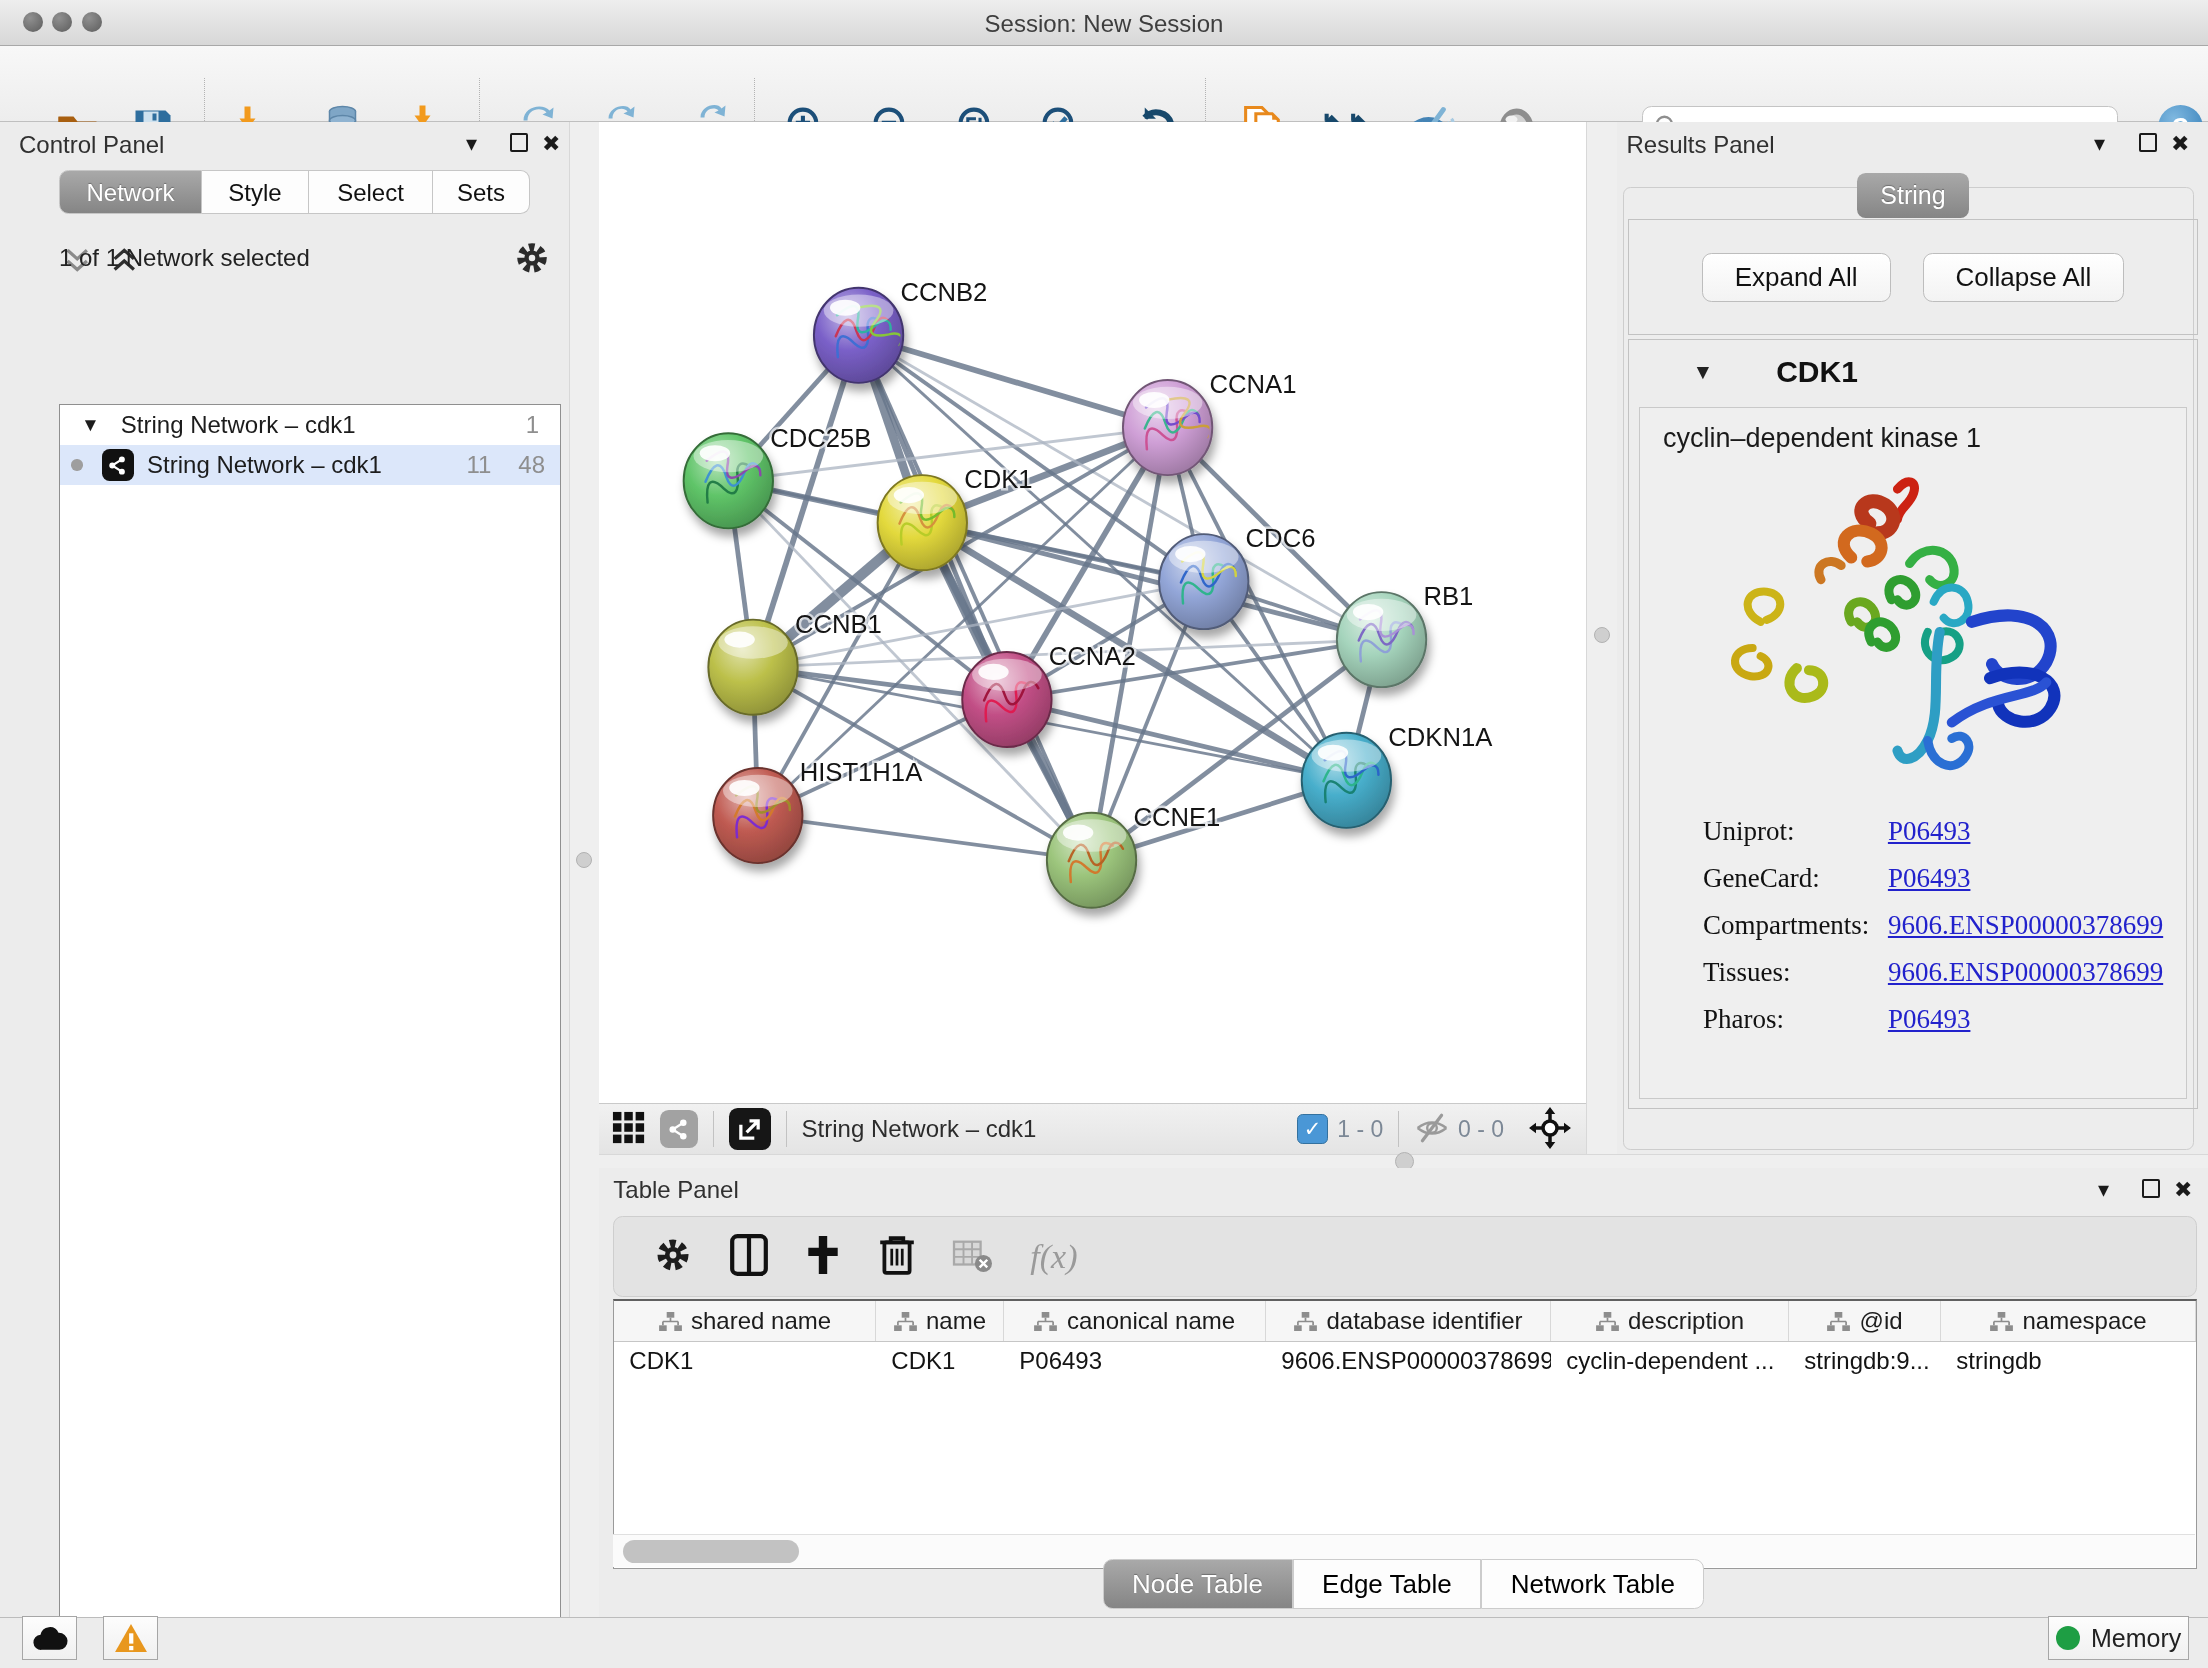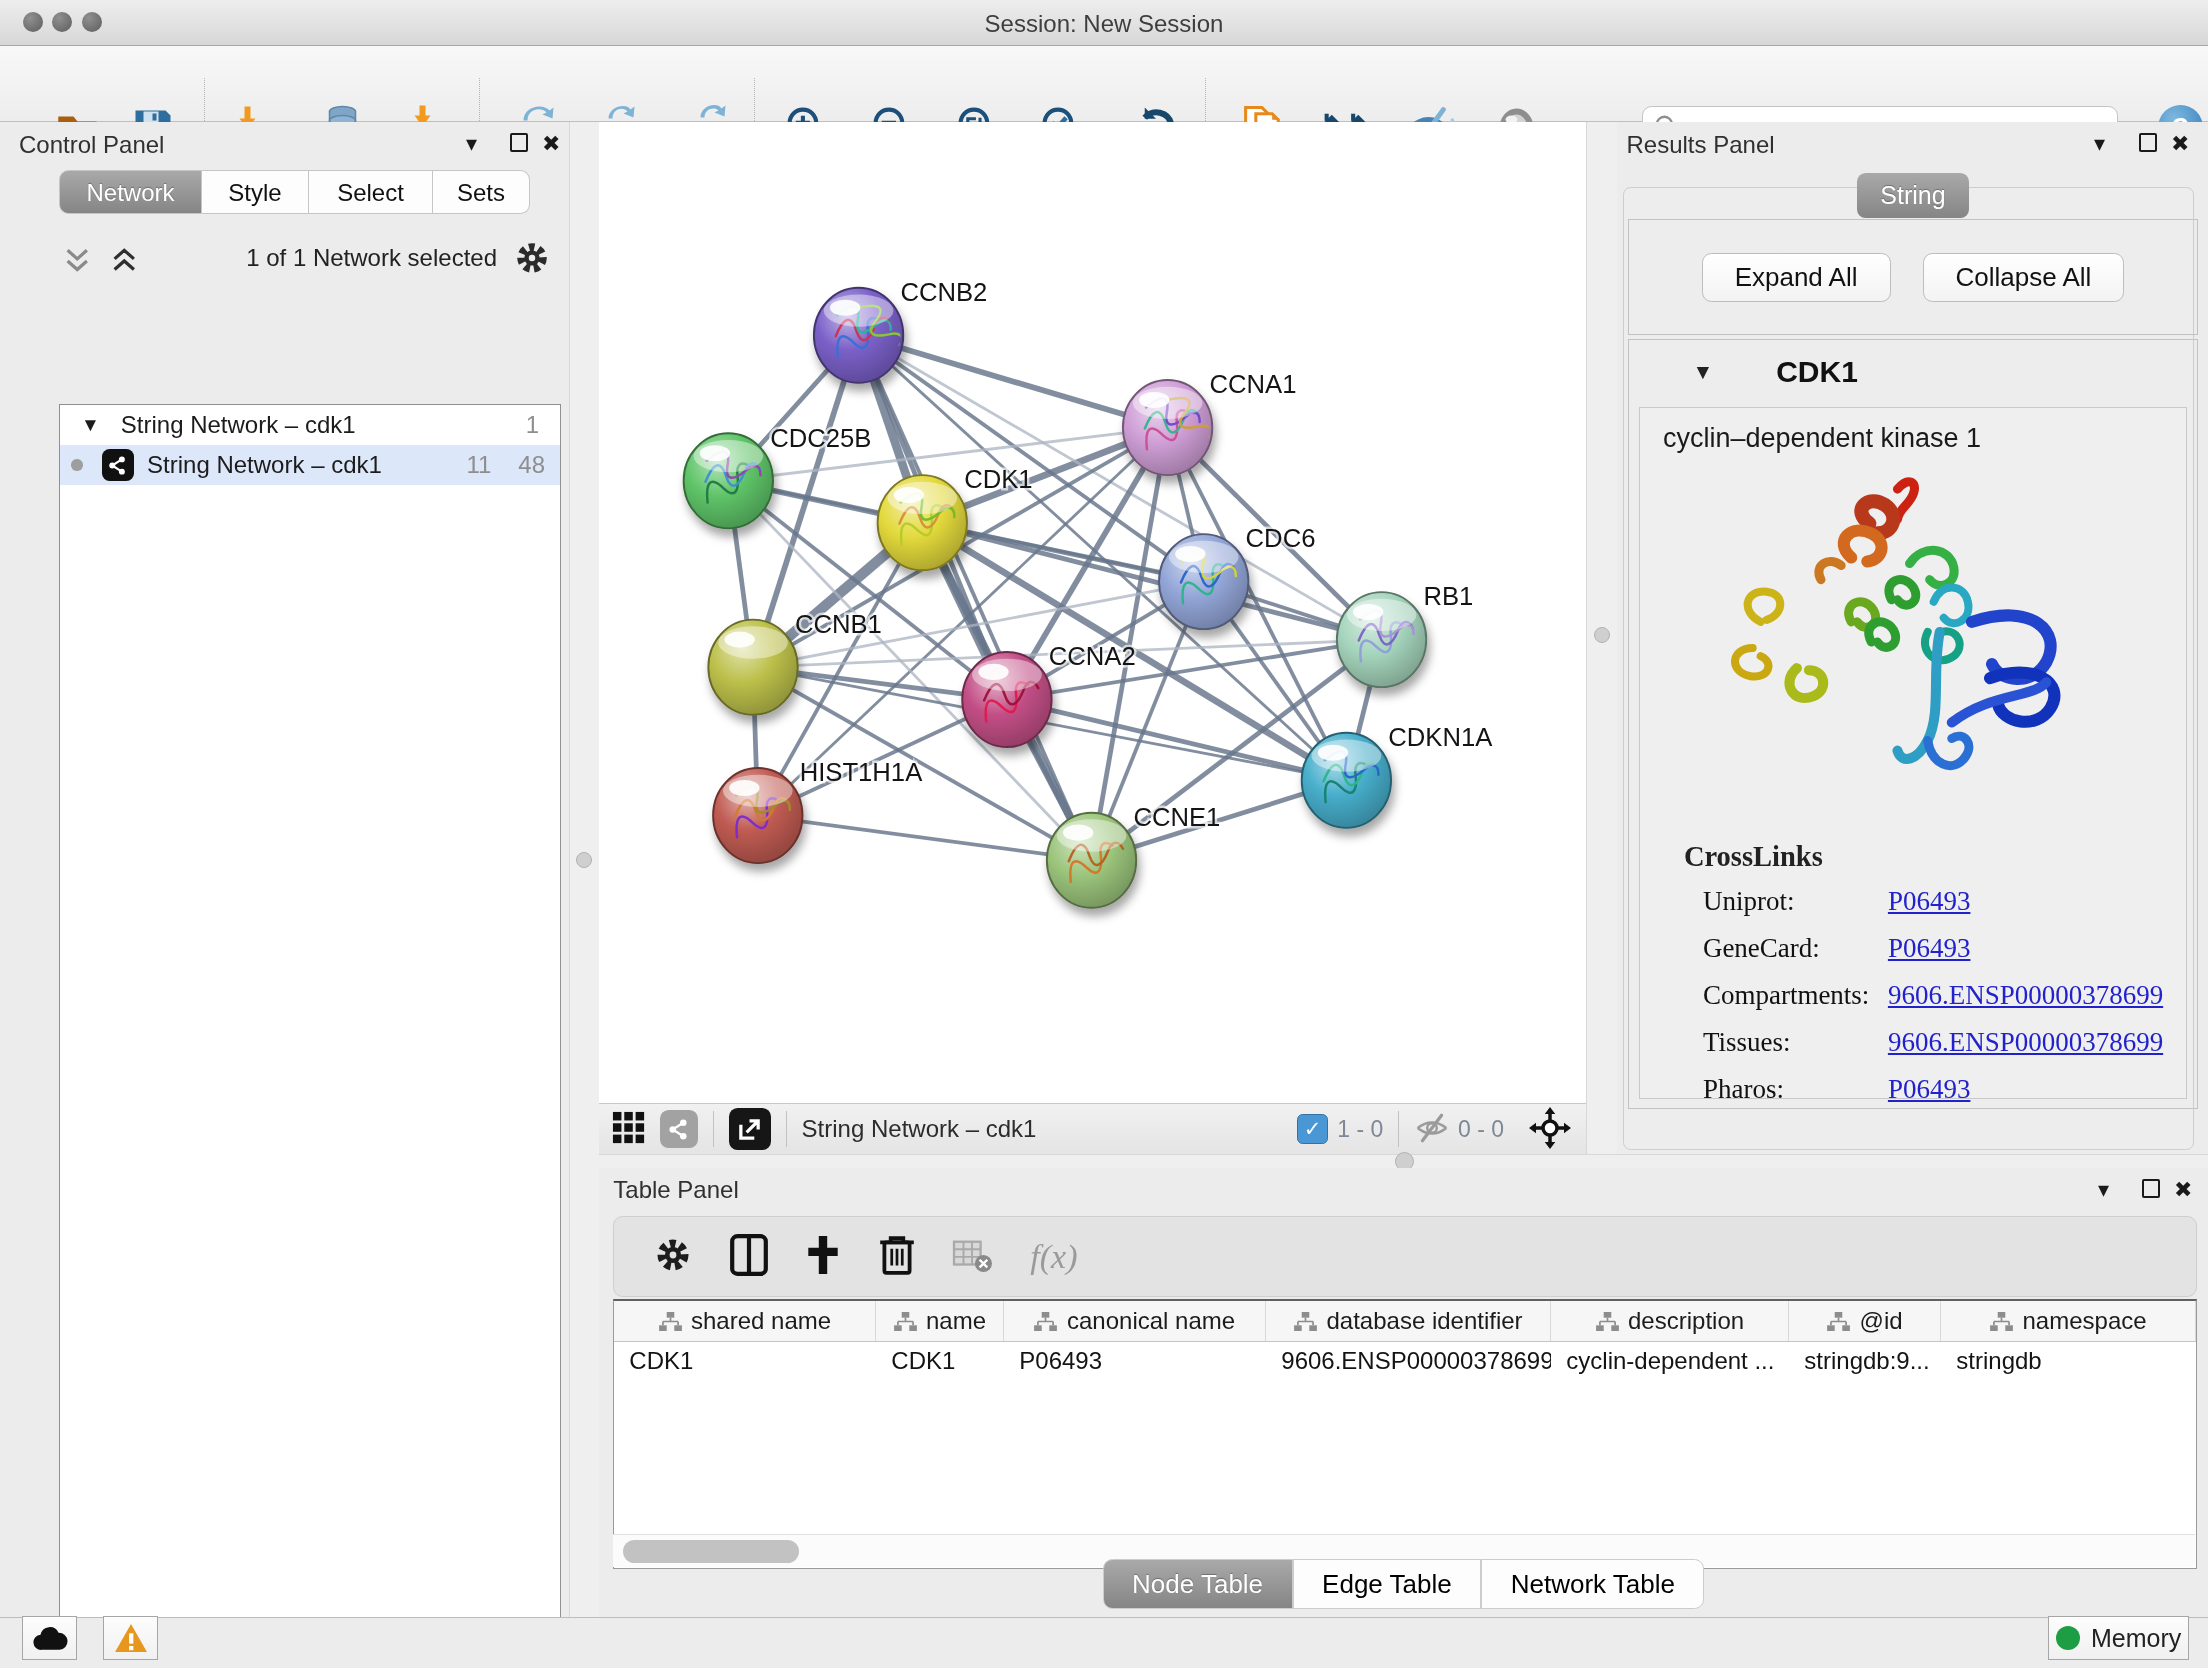--- a/index.html
+++ b/index.html
@@ -286,21 +286,21 @@
   <div class="abs" style="left:63px;top:124px">
     <svg width="28.5" height="30" viewBox="0 0 26 28">
         <path d="M4 4l9 8 9-8M4 14l9 8 9-8" fill="none" stroke="#8a8a8a" stroke-width="3"></path>
       </svg>
   </div>
   <div class="abs" style="left:110px;top:124px">
     <svg width="28.5" height="30" viewBox="0 0 26 28">
         <path d="M4 12L13 4l9 8M4 22l9-8 9 8" fill="none" stroke="#2e2e2e" stroke-width="3"></path>
       </svg>
   </div>
-  <div class="abs" style="left:59px;top:122px;width:438px;text-align:right;font-size:24px;color:#222">1 of 1 Network selected</div>
+  <div class="abs" style="left:59px;top:122px;width:438px;text-align:left;font-size:24px;color:#222">1 of 1 Network selected</div>
   <div class="abs" style="left:512px;top:116px">
     <svg width="40" height="40" viewBox="0 0 42 42">
         <circle cx="21" cy="21" r="11" fill="none" stroke="#2b2b2b" stroke-width="9" stroke-dasharray="5.5 4.2"></circle>
         <circle cx="21" cy="21" r="8" fill="#2b2b2b"></circle>
         <circle cx="21" cy="21" r="3.4" fill="#ececec"></circle>
       </svg>
   </div>
 
   <div class="treebox">
     <div class="trow">
@@ -684,21 +684,20 @@
           <path d="M208 92 C222 72 248 76 252 96 C255 112 238 120 228 108" stroke="#35b044" stroke-width="9"></path>
           <path d="M226 160 C216 180 236 196 252 184 C264 174 256 156 240 160" stroke="#16a085" stroke-width="8"></path>
           <path d="M232 130 C240 110 262 112 266 130 C270 148 252 158 242 146" stroke="#29a8c4" stroke-width="8"></path>
           <path d="M238 160 C230 200 240 240 226 268 C216 288 200 292 196 278" stroke="#2e9ec4" stroke-width="10"></path>
           <path d="M270 150 C330 130 360 160 344 190 C330 214 298 210 290 192" stroke="#2244cc" stroke-width="12"></path>
           <path d="M288 206 C330 190 364 210 348 236 C334 258 300 250 296 232" stroke="#1133bb" stroke-width="12"></path>
           <path d="M250 250 C290 220 330 226 344 210" stroke="#2a52d4" stroke-width="10"></path>
           <path d="M226 268 C230 292 250 300 262 286 C274 272 262 258 250 266" stroke="#2a6fd4" stroke-width="9"></path>
         </g>
       </svg>
-      <div class="xl" style="margin:25px 0 13.3px 44px;font-size:28.5px;font-weight:bold">CrossLinks</div>
       <div id="crosslinks" style="margin-left:63px">
           <div class="xlrow xl">
             <span class="l">Uniprot:</span>
             <a href="#" style="color: rgb(34, 34, 204);">P06493</a>
           </div>
           <div class="xlrow xl">
             <span class="l">GeneCard:</span>
             <a href="#" style="color: rgb(34, 34, 204);">P06493</a>
           </div>
           <div class="xlrow xl">

